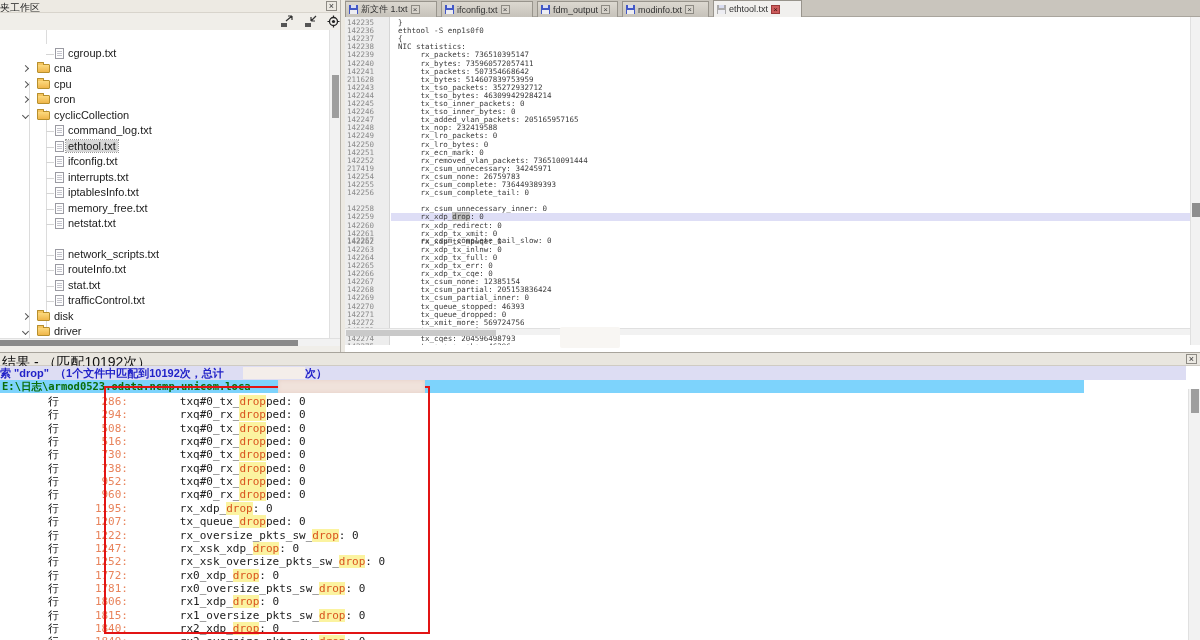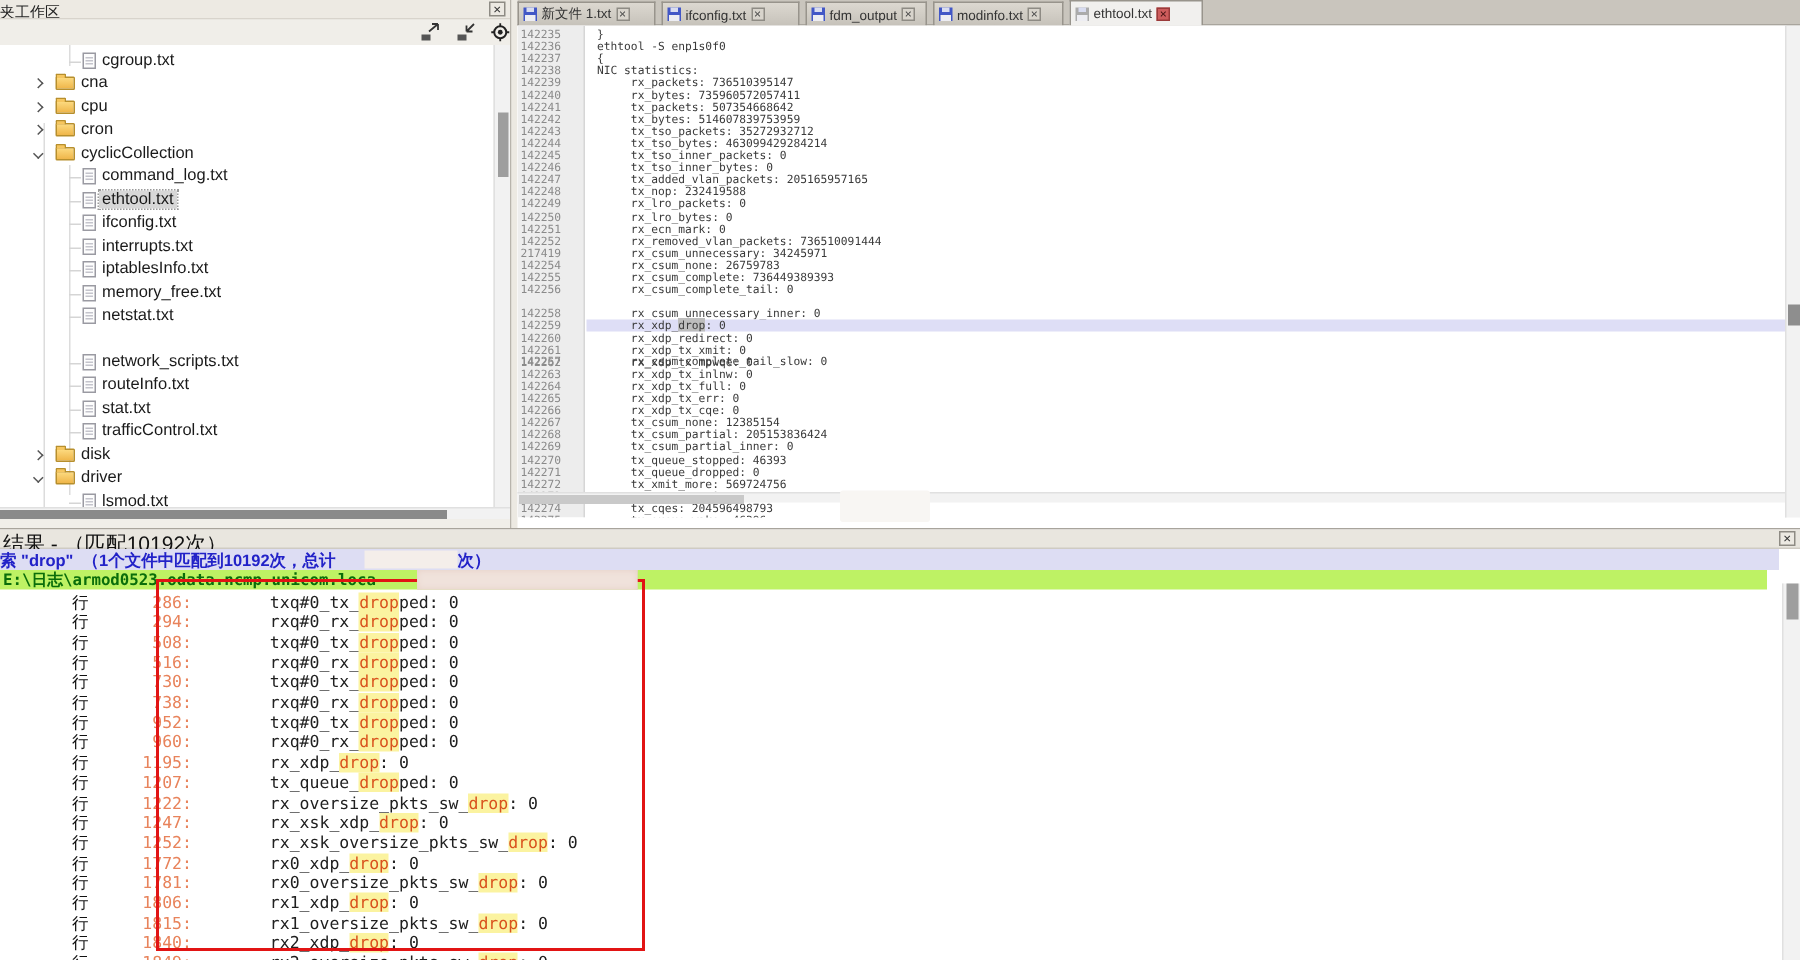--- a/index.html
+++ b/index.html
@@ -9,21 +9,21 @@
   
   #left-panel { position:absolute; left:0; top:0; width:341px; height:352px; background:#F0EEE9; border-right:1px solid #B8B4AC; }
   #ws-titlebar { position:absolute; left:0; top:0; width:100%; height:13px; background:#EDEAE3; border-bottom:1px solid #D8D4CC; overflow:hidden; }
   #ws-title { position:absolute; left:-20px; top:1px; font-size:10px; color:#222; white-space:nowrap; }
   .xbtn { position:absolute; width:11px; height:10px; background:#ECE9E2; border:1px solid #8E8B84; color:#333;
     font-size:9px; line-height:8px; text-align:center; cursor:default; }
   #ws-close { right:3px; top:1px; }
   #ws-toolbar { position:absolute; left:0; top:13px; width:100%; height:17px; background:#F0EEE9; }
   .tb-ico { position:absolute; top:2px; width:15px; height:13px; }
   #ws-tree-wrap { position:absolute; left:0; top:30px; width:329px; height:308px; background:#FFFFFF; overflow:hidden; }
-  .tree-row { position:absolute; left:0; width:100%; height:15px; }
+  .tree-row { position:absolute; left:0; width:100%; height:15px;margin-top:13px; }
   .chev { position:absolute; top:5px; width:5px; height:5px; border-right:1.3px solid #555; border-bottom:1.3px solid #555; }
   .chev.collapsed { transform:rotate(-45deg); }
   .chev.expanded  { transform:rotate(45deg); }
   .folder-ico { position:absolute; top:3px; width:13px; height:9px; background:linear-gradient(#FCD97E,#EFB64A);
     border:1px solid #B78F2D; border-radius:1px; }
   .folder-ico::before { content:""; position:absolute; top:-3px; left:-1px; width:5px; height:2px;
     background:#F6C65F; border:1px solid #B78F2D; border-bottom:none; border-radius:1px 1px 0 0; }
   .file-ico { position:absolute; top:2px; width:9px; height:11px; background:#FDFDFD; border:1px solid #9A9AA2; }
   .file-ico::before { content:""; position:absolute; top:2px; left:1px; width:5px; height:1px; background:#C4C4CC;
     box-shadow:0 2px 0 #C4C4CC, 0 4px 0 #C4C4CC; }
@@ -62,21 +62,21 @@
   #editor-hscroll { left:0; top:328px; width:845px; height:7px; }
 
   
   #results-panel { position:absolute; left:0; top:352px; width:1200px; height:288px; background:#FFFFFF; border-top:1px solid #A8A49C; }
   #r-titlebar { position:absolute; left:0; top:0; width:100%; height:13px; background:#E9E6DF; border-bottom:1px solid #CFCBC3; }
   #r-title { position:absolute; left:2px; top:1px; font-size:14px; color:#111; white-space:nowrap; }
   #r-close { right:3px; top:1px; }
   #r-search { position:absolute; left:0; top:13px; width:1186px; height:14px; background:#DDDDF3; overflow:hidden; }
   #r-search .t { position:absolute; left:-11px; top:0; font-size:11px; font-weight:bold; color:#2222C8; white-space:pre; }
   #r-search .t2 { position:absolute; left:305px; top:0; font-size:11px; font-weight:bold; color:#2222C8; }
-  #r-path { position:absolute; left:0; top:27px; width:1178px; height:13px; background:#bef264; overflow:hidden;
+  #r-path { position:absolute; left:0; top:27px; width:1084px; height:13px; background:#7dd3fc; overflow:hidden;
     font-family:"DejaVu Sans Mono", monospace; font-size:10.5px; font-weight:bold; color:#0A6E0A; }
   #r-path .p1 { position:absolute; left:2px; top:0; white-space:pre; }
   #r-path .p2 { position:absolute; left:430px; top:0; white-space:pre; }
   #r-rows { position:absolute; left:0; top:40px; width:1186px; height:248px; overflow:hidden; }
   .r-row { position:absolute; left:0; width:100%; height:13.35px; font-family:"DejaVu Sans Mono", monospace; font-size:11px; line-height:13px; }
   .r-row .hang { position:absolute; left:48px; color:#111; font-family:"DejaVu Sans", sans-serif; font-size:11px; }
   .r-row .lnum { position:absolute; left:66px; width:62px; text-align:right; color:#E8835B; }
   .r-row .body { position:absolute; left:160px; white-space:pre; color:#202020; }
   .match { background:#FBF3A0; color:#D9531E; }
 
@@ -253,21 +253,21 @@
   <div id="code-area">
     <div id="gutter-bg"></div>
     <div id="code-lines">
         <div class="cline" style="top: 2px;"><span class="gut">142235</span><span class="txt">}</span></div>
         <div class="cline" style="top: 10.1px; text-align: center;"><span class="gut">142236</span><span class="txt">ethtool -S enp1s0f0</span></div>
         <div class="cline" style="top: 18.2px;"><span class="gut">142237</span><span class="txt">{</span></div>
         <div class="cline" style="top: 26.3px;"><span class="gut">142238</span><span class="txt">NIC statistics:</span></div>
         <div class="cline" style="top: 34.4px;"><span class="gut">142239</span><span class="txt">     rx_packets: 736510395147</span></div>
         <div class="cline" style="top: 42.5px;"><span class="gut">142240</span><span class="txt">     rx_bytes: 735960572057411</span></div>
         <div class="cline" style="top: 50.6px;"><span class="gut">142241</span><span class="txt">     tx_packets: 507354668642</span></div>
-        <div class="cline" style="top: 58.7px;"><span class="gut">142242</span><span class="txt">     tx_bytes: 514607839753959</span></div>
+        <div class="cline" style="top: 58.7px;"><span class="gut">211628</span><span class="txt">     tx_bytes: 514607839753959</span></div>
         <div class="cline" style="top: 66.8px;"><span class="gut">142243</span><span class="txt">     tx_tso_packets: 35272932712</span></div>
         <div class="cline" style="top: 74.9px;"><span class="gut">142244</span><span class="txt">     tx_tso_bytes: 463099429284214</span></div>
         <div class="cline" style="top: 83px;"><span class="gut">142245</span><span class="txt">     tx_tso_inner_packets: 0</span></div>
         <div class="cline" style="top: 91.1px;"><span class="gut">142246</span><span class="txt">     tx_tso_inner_bytes: 0</span></div>
         <div class="cline" style="top: 99.2px;"><span class="gut">142247</span><span class="txt">     tx_added_vlan_packets: 205165957165</span></div>
         <div class="cline" style="top: 107.3px;"><span class="gut">142248</span><span class="txt">     tx_nop: 232419588</span></div>
         <div class="cline" style="top: 115.4px;"><span class="gut">142249</span><span class="txt">     rx_lro_packets: 0</span></div>
         <div class="cline" style="top: 123.5px;"><span class="gut">142250</span><span class="txt">     rx_lro_bytes: 0</span></div>
         <div class="cline" style="top: 131.6px;"><span class="gut">142251</span><span class="txt">     rx_ecn_mark: 0</span></div>
         <div class="cline" style="top: 139.7px;"><span class="gut">142252</span><span class="txt">     rx_removed_vlan_packets: 736510091444</span></div>

